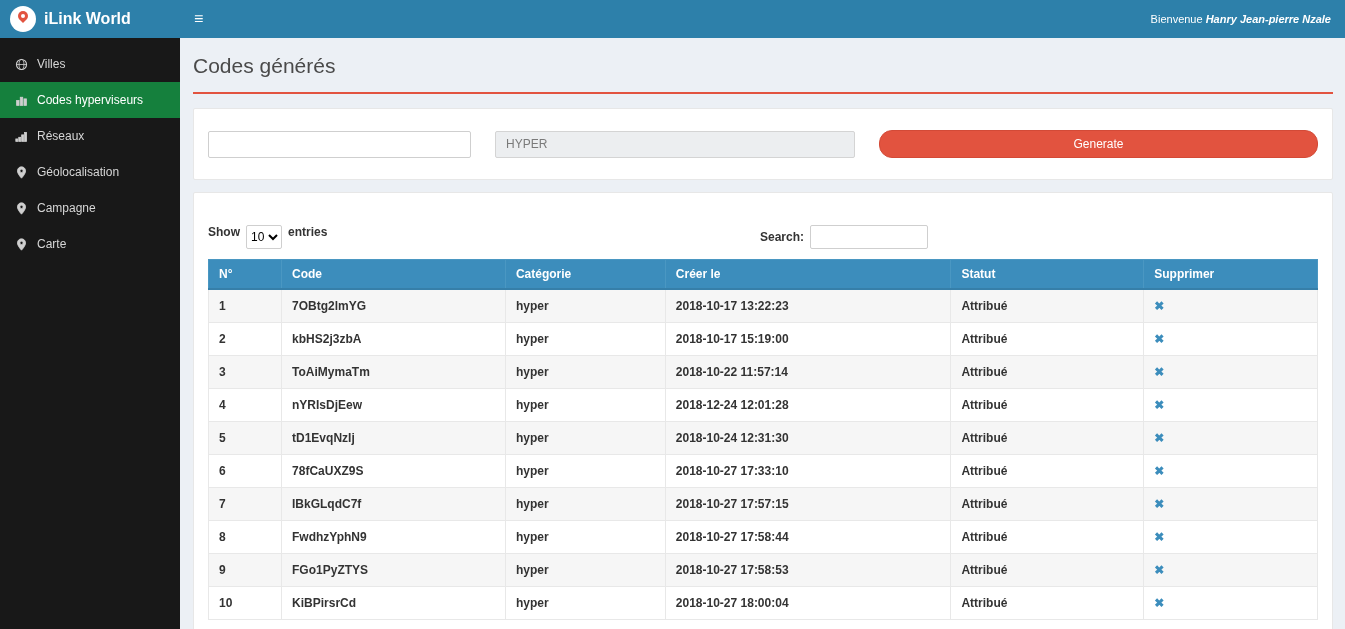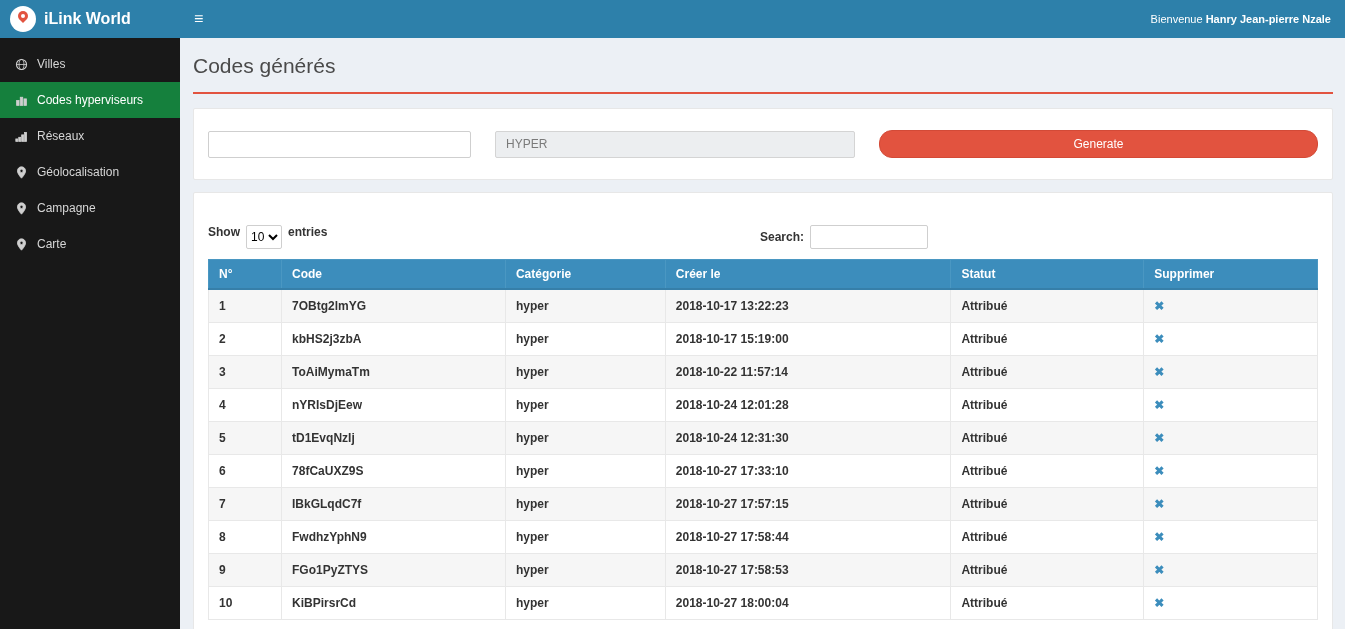--- a/index.html
+++ b/index.html
@@ -10,21 +10,21 @@
   .brand { width:180px; display:flex; align-items:center; gap:8px; padding-left:10px; background:#2d80aa; }
   .logo { width:26px; height:26px; border-radius:50%; background:#fff; position:relative; flex:0 0 auto; }
   .logo::before { content:""; position:absolute; left:8px; top:5px; width:10px; height:10px; border-radius:50% 50% 50% 0; background:#e2533f; transform:rotate(-45deg); }
   .logo::after { content:""; position:absolute; left:11px; top:8px; width:4px; height:4px; border-radius:50%; background:#fff; }
   .brand-text { font-size:16px; color:#fff; white-space:nowrap; }
   .brand-text b { font-weight:bold; }
   .brand-text span { font-weight:700;margin-top:42px; }
   .topbar-main { flex:1; display:flex; align-items:center; justify-content:space-between; padding:0 14px; }
   .hamburger { font-size:16px; color:#fff; cursor:pointer; line-height:1; }
   .welcome { font-size:11px; color:#fff; }
-  .welcome b { font-weight:bold; }
+  .welcome b { font-weight:bold;font-style:italic; }
 
   
   .app-body { display:flex; height:591px; }
   .sidebar { width:180px; background:#181818; flex:0 0 auto; padding-top:8px; }
   .side-item { display:flex; align-items:center; gap:9px; padding:11px 14px; color:#d6d6d6; font-size:12px; cursor:pointer; }
   .side-item.active { background:#15803d; color:#fff; }
   .side-item .ico { width:14px; height:14px; display:inline-flex; align-items:center; justify-content:center; flex:0 0 auto; }
   .side-item svg { width:13px; height:13px; fill:#cfcfcf; stroke:#cfcfcf; }
 
   .main { flex:1; padding:8px 12px 0 13px; overflow:hidden; }
@@ -200,21 +200,21 @@
               <td>ToAiMymaTm</td>
               <td>hyper</td>
               <td>2018-10-22 11:57:14</td>
               <td>Attribué</td>
               <td><span class="del">✖</span></td>
             </tr>
             <tr class="even">
               <td>4</td>
               <td>nYRIsDjEew</td>
               <td>hyper</td>
-              <td>2018-10-24 12:01:28</td>
+              <td>2018-12-24 12:01:28</td>
               <td>Attribué</td>
               <td><span class="del">✖</span></td>
             </tr>
             <tr class="odd">
               <td>5</td>
               <td>tD1EvqNzIj</td>
               <td>hyper</td>
               <td>2018-10-24 12:31:30</td>
               <td>Attribué</td>
               <td><span class="del">✖</span></td>

